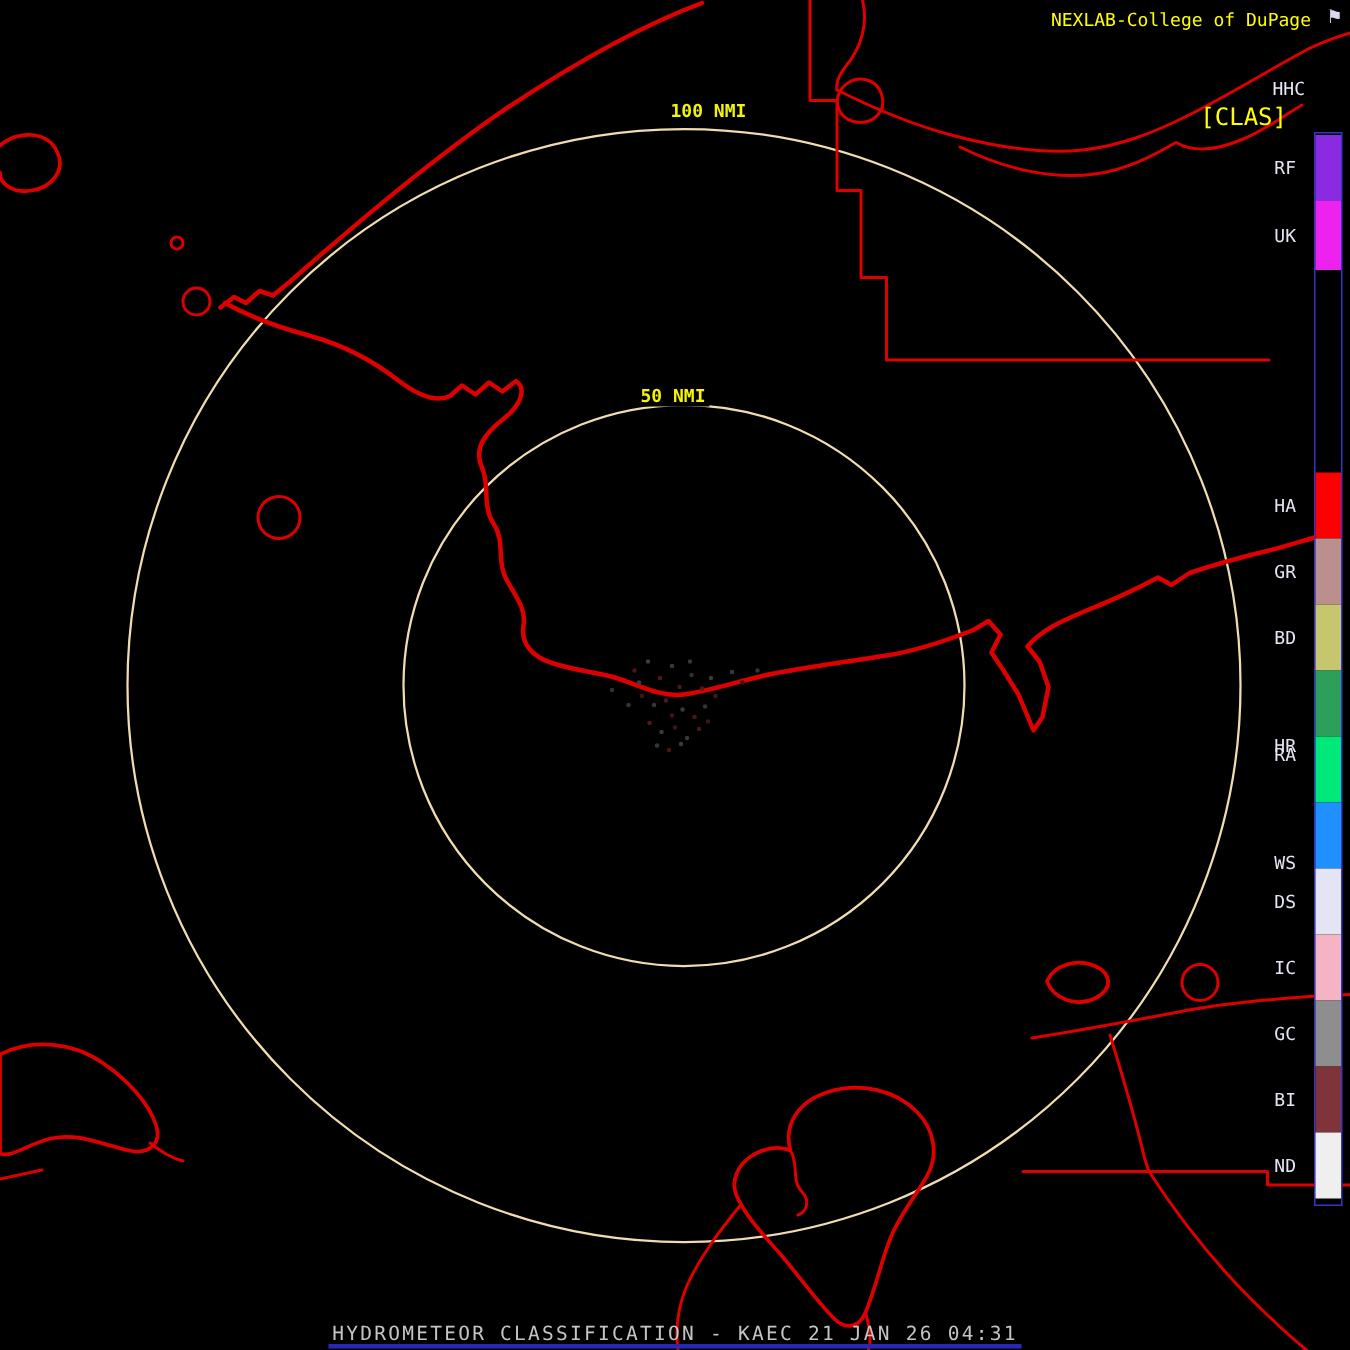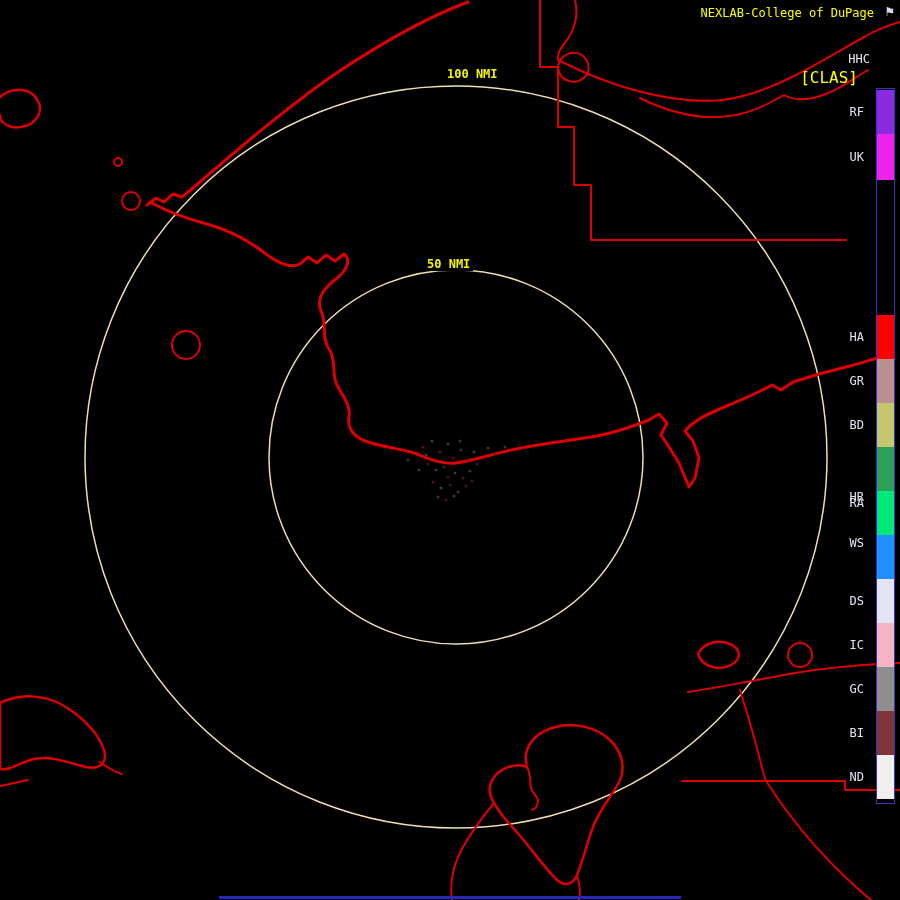--- a/index.html
+++ b/index.html
@@ -139,23 +139,24 @@
       <div class="legend-seg" style="top: 666px; height: 44px; background: rgb(239, 239, 239);"></div>
     </div>
   <div id="legend-labels">
       <div class="legend-label" style="top: 105px;">RF</div>
       <div class="legend-label" style="top: 150px; text-align: center;">UK</div>
       <div class="legend-label" style="top: 330px;">HA</div>
       <div class="legend-label" style="top: 374px;">GR</div>
       <div class="legend-label" style="top: 418px;">BD</div>
       <div class="legend-label" style="top: 462px; margin-top: 28px;">HR</div>
       <div class="legend-label" style="top: 496px; text-align: center;">RA</div>
-      <div class="legend-label" style="top: 536px;">WS</div>
+      <div class="legend-label" style="top: 568px;">WS</div>
       <div class="legend-label" style="top: 594px;">DS</div>
       <div class="legend-label" style="top: 638px;">IC</div>
       <div class="legend-label" style="top: 682px;">GC</div>
       <div class="legend-label" style="top: 726px;">BI</div>
       <div class="legend-label" style="top: 770px;">ND</div>
     </div>
 
+  <div class="footer">HYDROMETEOR CLASSIFICATION - KAEC 21 JAN 26 04:31</div>
   <div class="bottom-line"></div>
 
 </div>
 
 </body></html>

